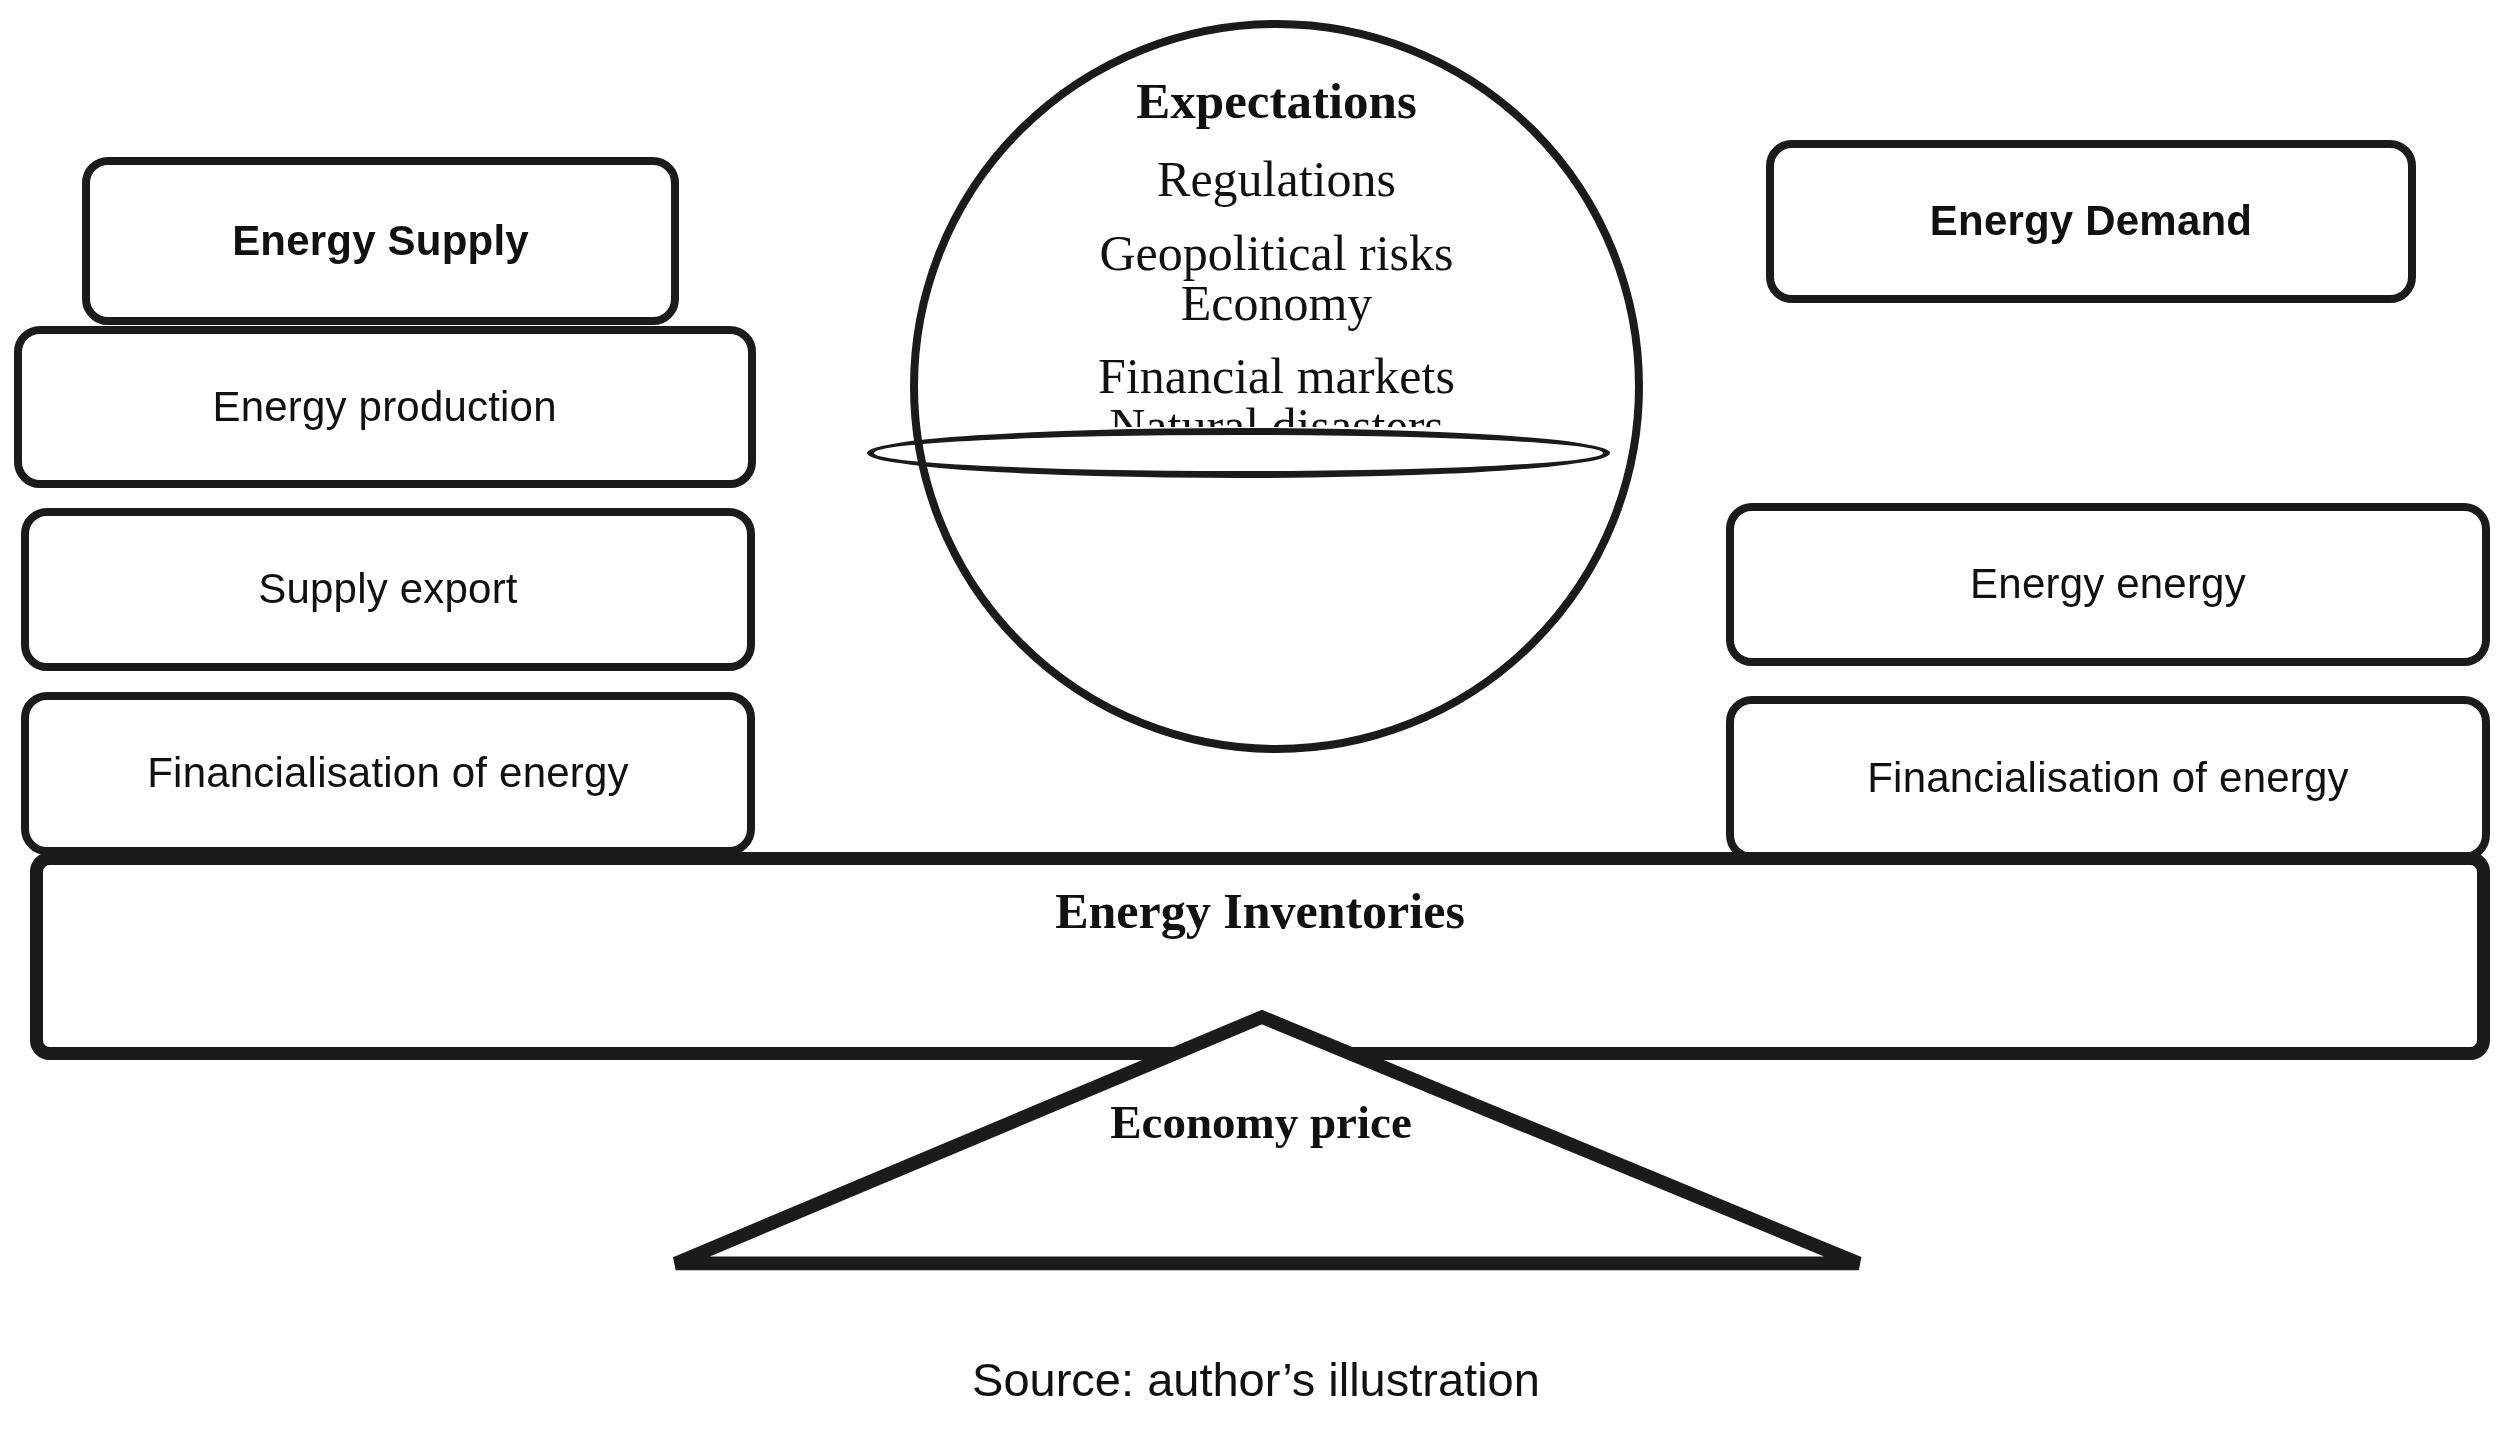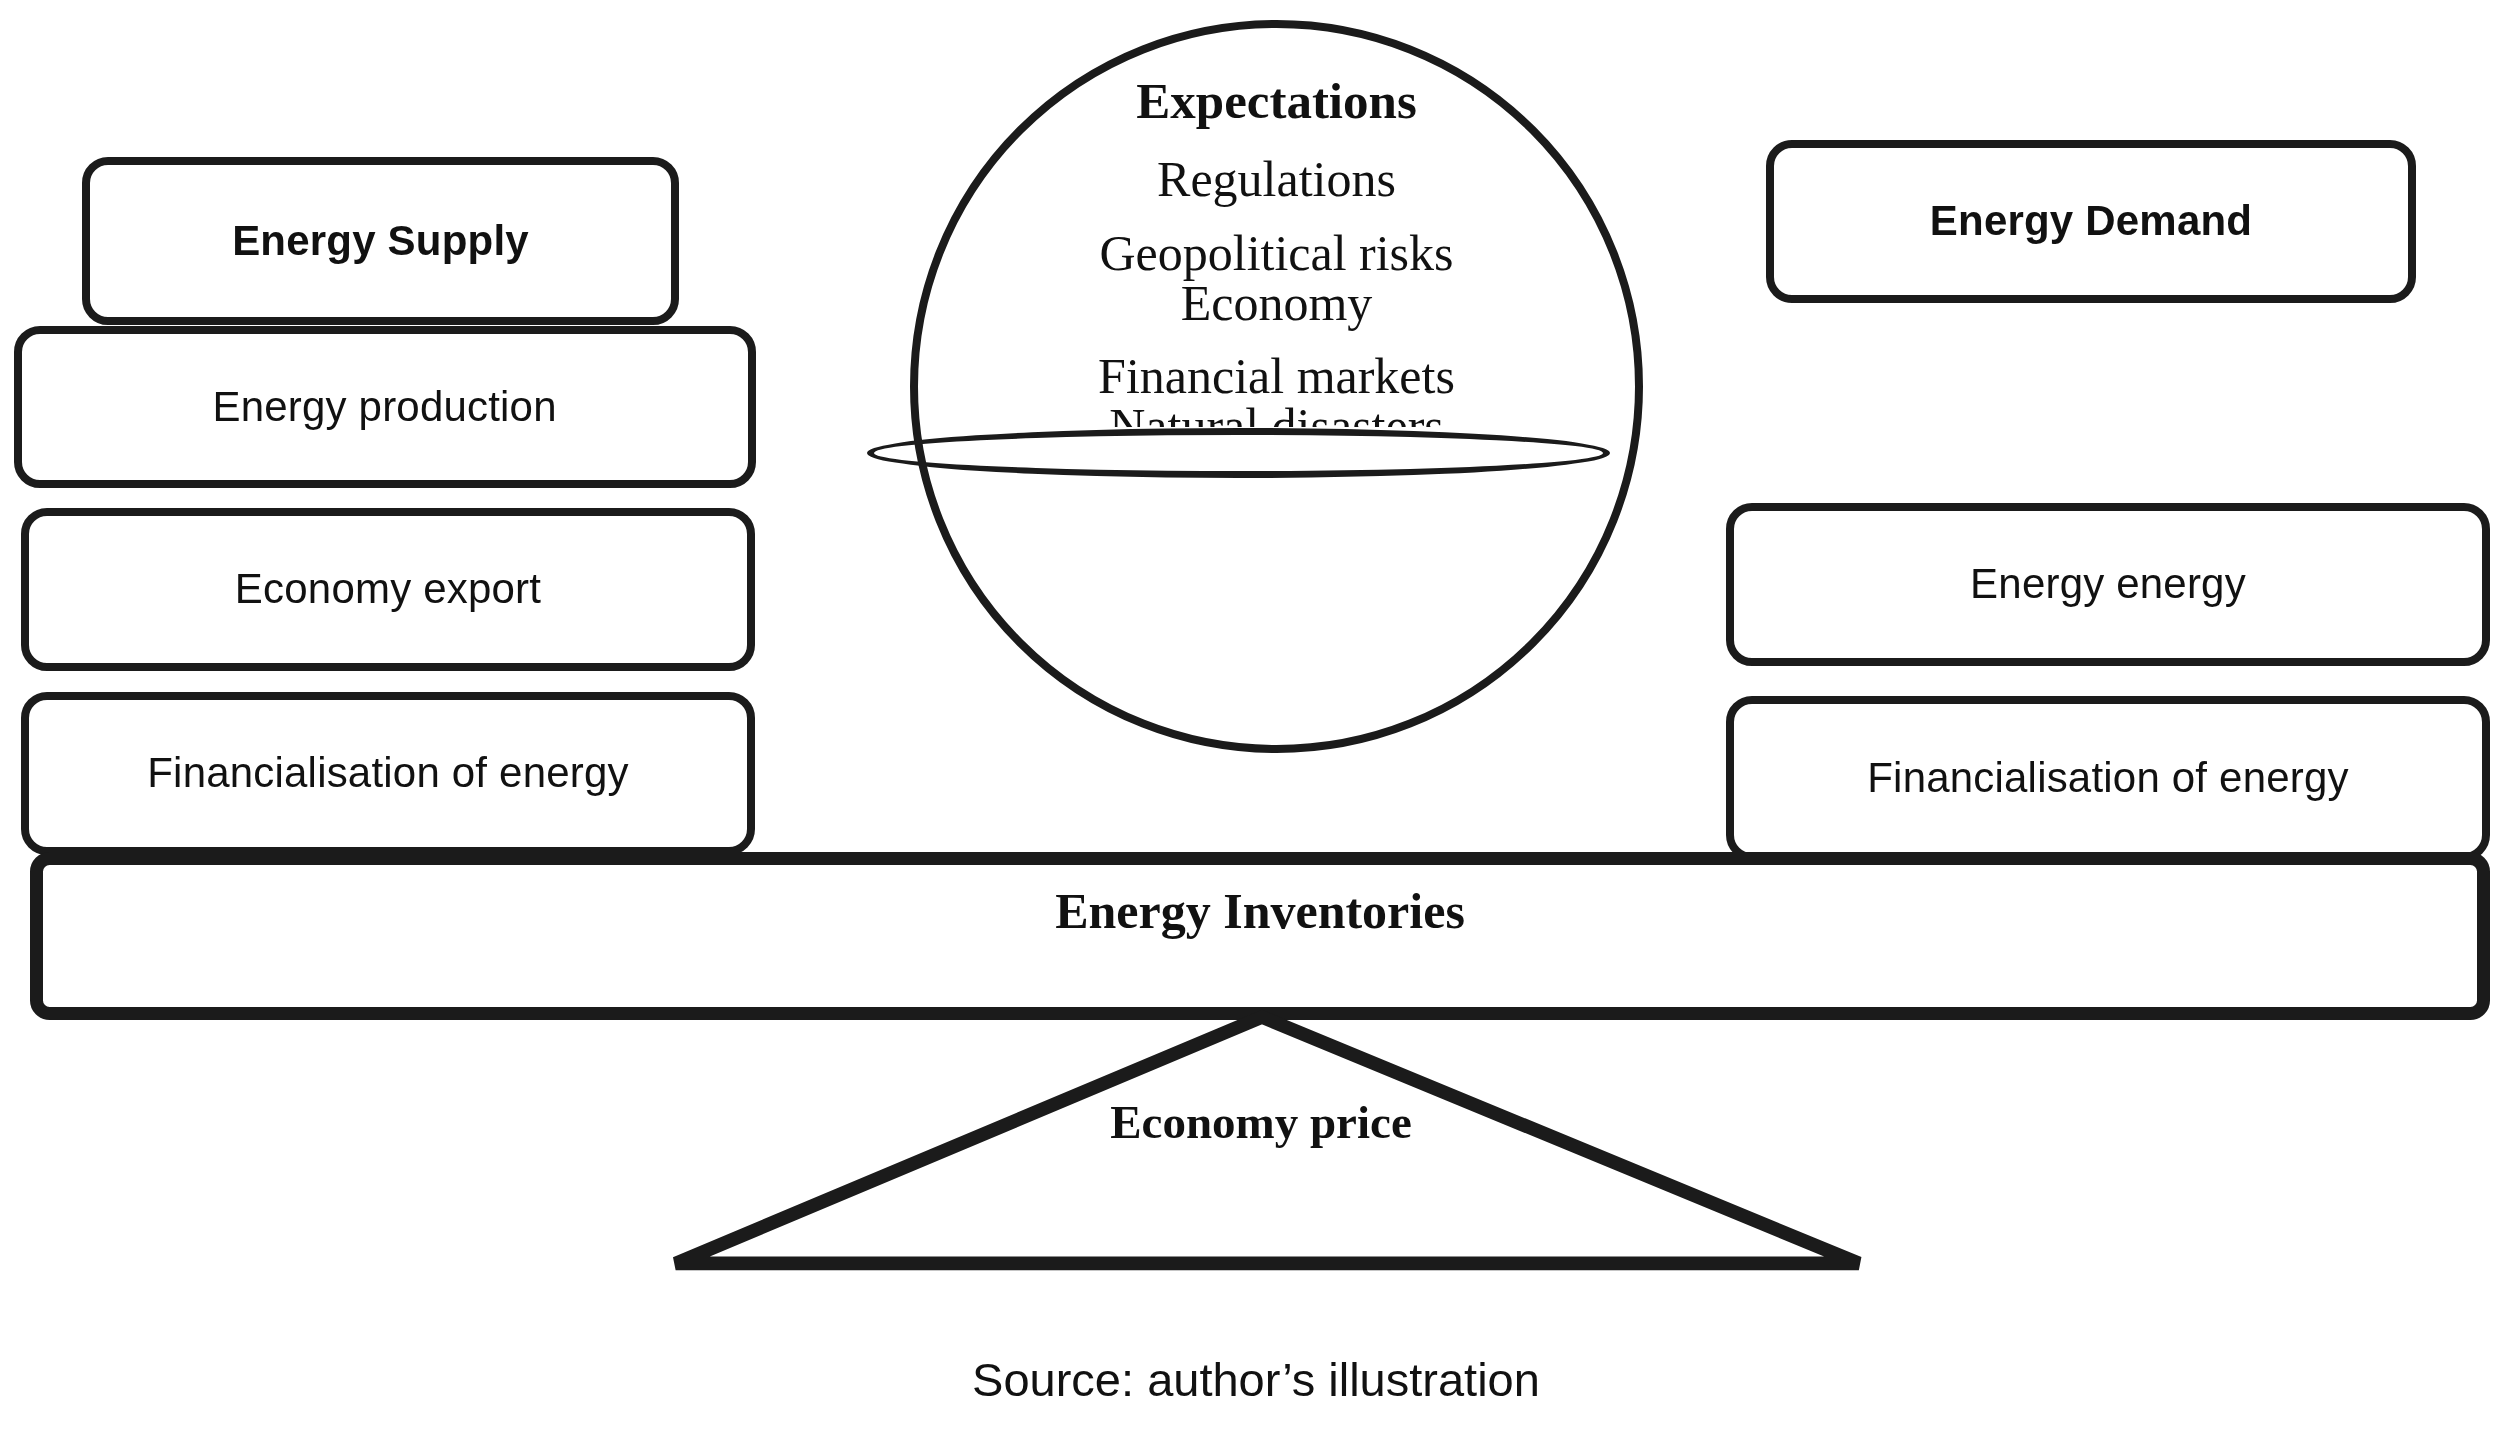--- a/index.html
+++ b/index.html
@@ -107,21 +107,21 @@
     overflow: hidden;
     display: block;
   }
 
   
   #inventories-bar {
     position: absolute;
     left: 30px;
     top: 852px;
     width: 2460px;
-    height: 168px;
+    height: 208px;
     box-sizing: border-box;
     border: 13px solid #1b1b1b;
     border-radius: 19.6px;
     background: #ffffff;
   }
   #inventories-label {
     position: absolute;
     left: 0;
     top: 16.6px;
     width: 100%;
@@ -181,21 +181,21 @@
 
   <div class="rbox head" id="supply-head">
     <span class="lbl">Energy Supply</span>
   </div>
 
   <div class="rbox" id="prod-box">
     <span class="lbl">Energy production</span>
   </div>
 
   <div class="rbox" id="export-box">
-    <span class="lbl">Economy export</span>
+    <span class="lbl">Supply export</span>
   </div>
 
   <div class="rbox" id="fin-left-box">
     <span class="lbl">Financialisation of energy</span>
   </div>
 
   <div class="rbox head" id="demand-head">
     <span class="lbl">Energy Demand</span>
   </div>
 

